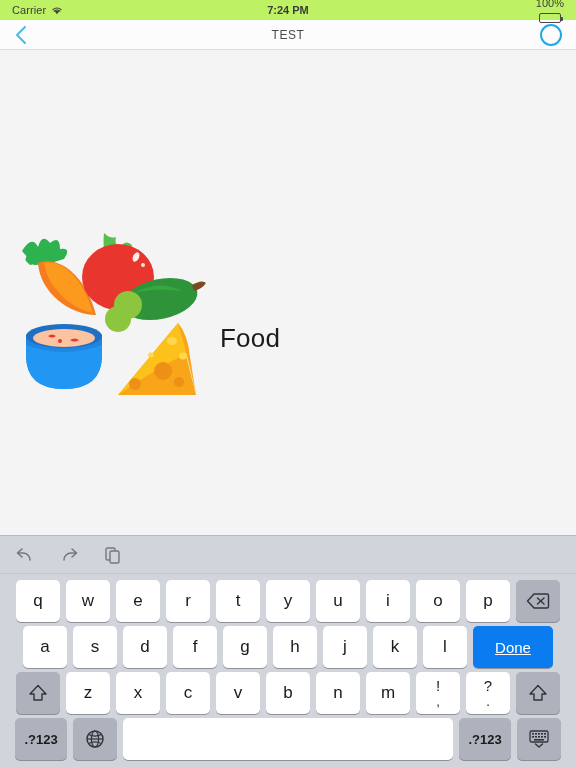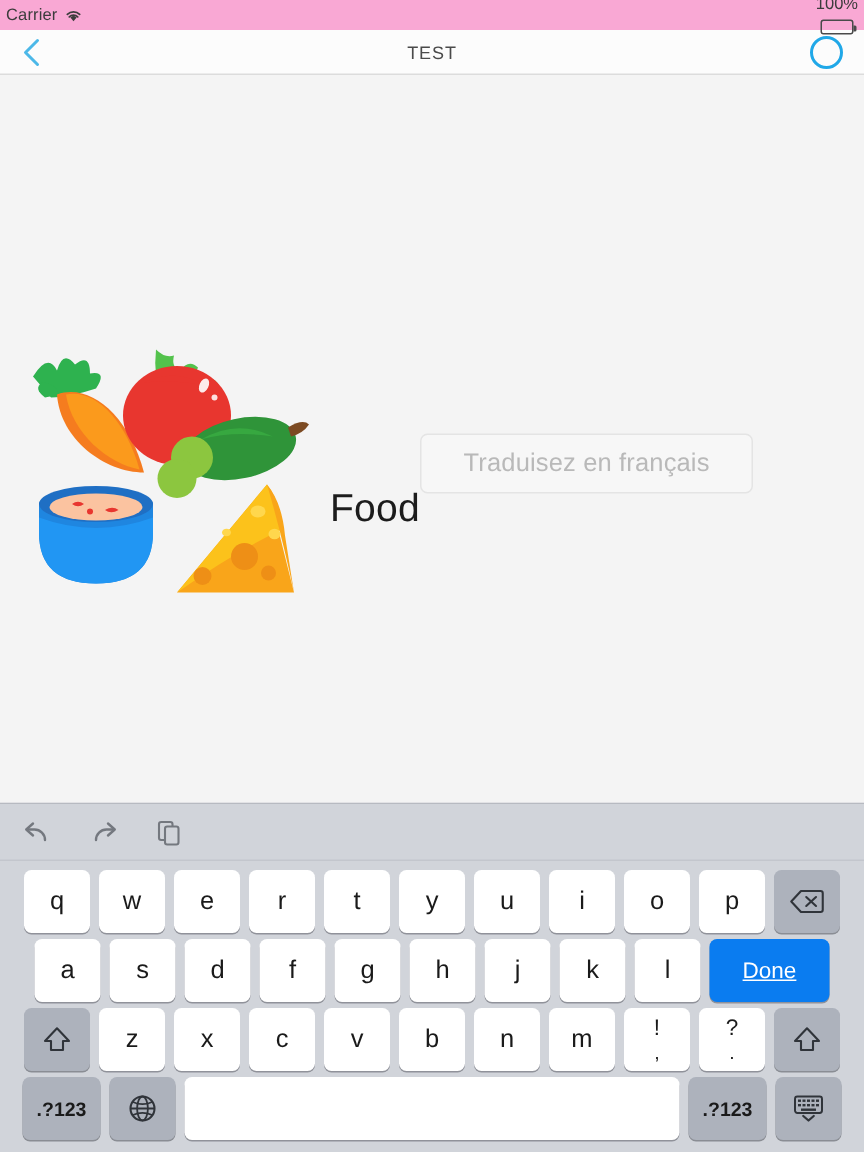--- a/index.html
+++ b/index.html
@@ -7,23 +7,23 @@
     width: 576px; height: 768px;
     font-family: "Liberation Sans", sans-serif;
     background: #ffffff;
     overflow: hidden;
   }
   #app { position: relative; width: 576px; height: 768px; display: flex; flex-direction: column; }
 
   
   .statusbar {
     height: 20px; flex: 0 0 20px;
-    background: #f9a8d4;
+    background: #bef264;
     display: flex; align-items: center;
-    padding: 0 4px;
+    padding: 0 12px;
     font-size: 11px; color: #4a4a4a;
     position: relative;
   }
   .sb-left { display: flex; align-items: center; gap: 5px; }
   .sb-carrier { font-size: 11px; color: #3c3c3c; letter-spacing: .1px; }
   .sb-center {
     position: absolute; left: 0; right: 0; text-align: center;
     font-size: 11px; font-weight: bold; color: #3c3c3c; pointer-events: none;
   }
   .sb-right { margin-left: auto; display: flex; align-items: center; gap: 4px; z-index:1;flex-direction:column; }
@@ -129,20 +129,21 @@
     <div class="sb-left">
       <span class="sb-carrier">Carrier</span>
       <span>
         <svg width="12" height="10" viewBox="0 0 12 10">
           <path d="M6 9.2 L3.9 6.6 a3.3 3.3 0 0 1 4.2 0 Z" fill="#3c3c3c"></path>
           <path d="M1.9 4.6 a6 6 0 0 1 8.2 0" stroke="#3c3c3c" stroke-width="1.2" fill="none" stroke-linecap="round"></path>
           <path d="M3.2 6.2 a4 4 0 0 1 5.6 0" stroke="#3c3c3c" stroke-width="1.2" fill="none" stroke-linecap="round"></path>
         </svg>
       </span>
     </div>
+    <div class="sb-center">7:24 PM</div>
     <div class="sb-right">
       <span class="sb-batt-pct">100%</span>
       <span class="batt">
         <span class="batt-fill"></span>
       </span>
     </div>
   </div>
 
   <div class="navbar">
     <div class="back-chevron">
@@ -208,23 +209,20 @@
           <circle cx="179" cy="163" r="5" fill="#ee8f16"></circle>
           <ellipse cx="172" cy="122" rx="5" ry="4" fill="#ffd74d"></ellipse>
           <ellipse cx="183" cy="137" rx="4" ry="3.5" fill="#ffd74d"></ellipse>
           <ellipse cx="151" cy="136" rx="3" ry="2.5" fill="#ffd74d"></ellipse>
         </g>
       </svg>
     </div>
 
     <div class="word">Food</div>
 
-    <div class="answer-field">
-      <span class="ph">Traduisez en français</span>
-    </div>
   </div>
 
   <div class="keyboard">
 
     <div class="kb-toolbar">
       <span class="tool-btn">
         <svg width="22" height="18" viewBox="0 0 22 18">
           <path d="M16 14 a7 7 0 0 0 -7 -7 H4" fill="none" stroke="#74787f" stroke-width="1.6" stroke-linecap="round"></path>
           <polyline points="8,3 3.5,7 8,11" fill="none" stroke="#74787f" stroke-width="1.6" stroke-linecap="round" stroke-linejoin="round"></polyline>
         </svg>

